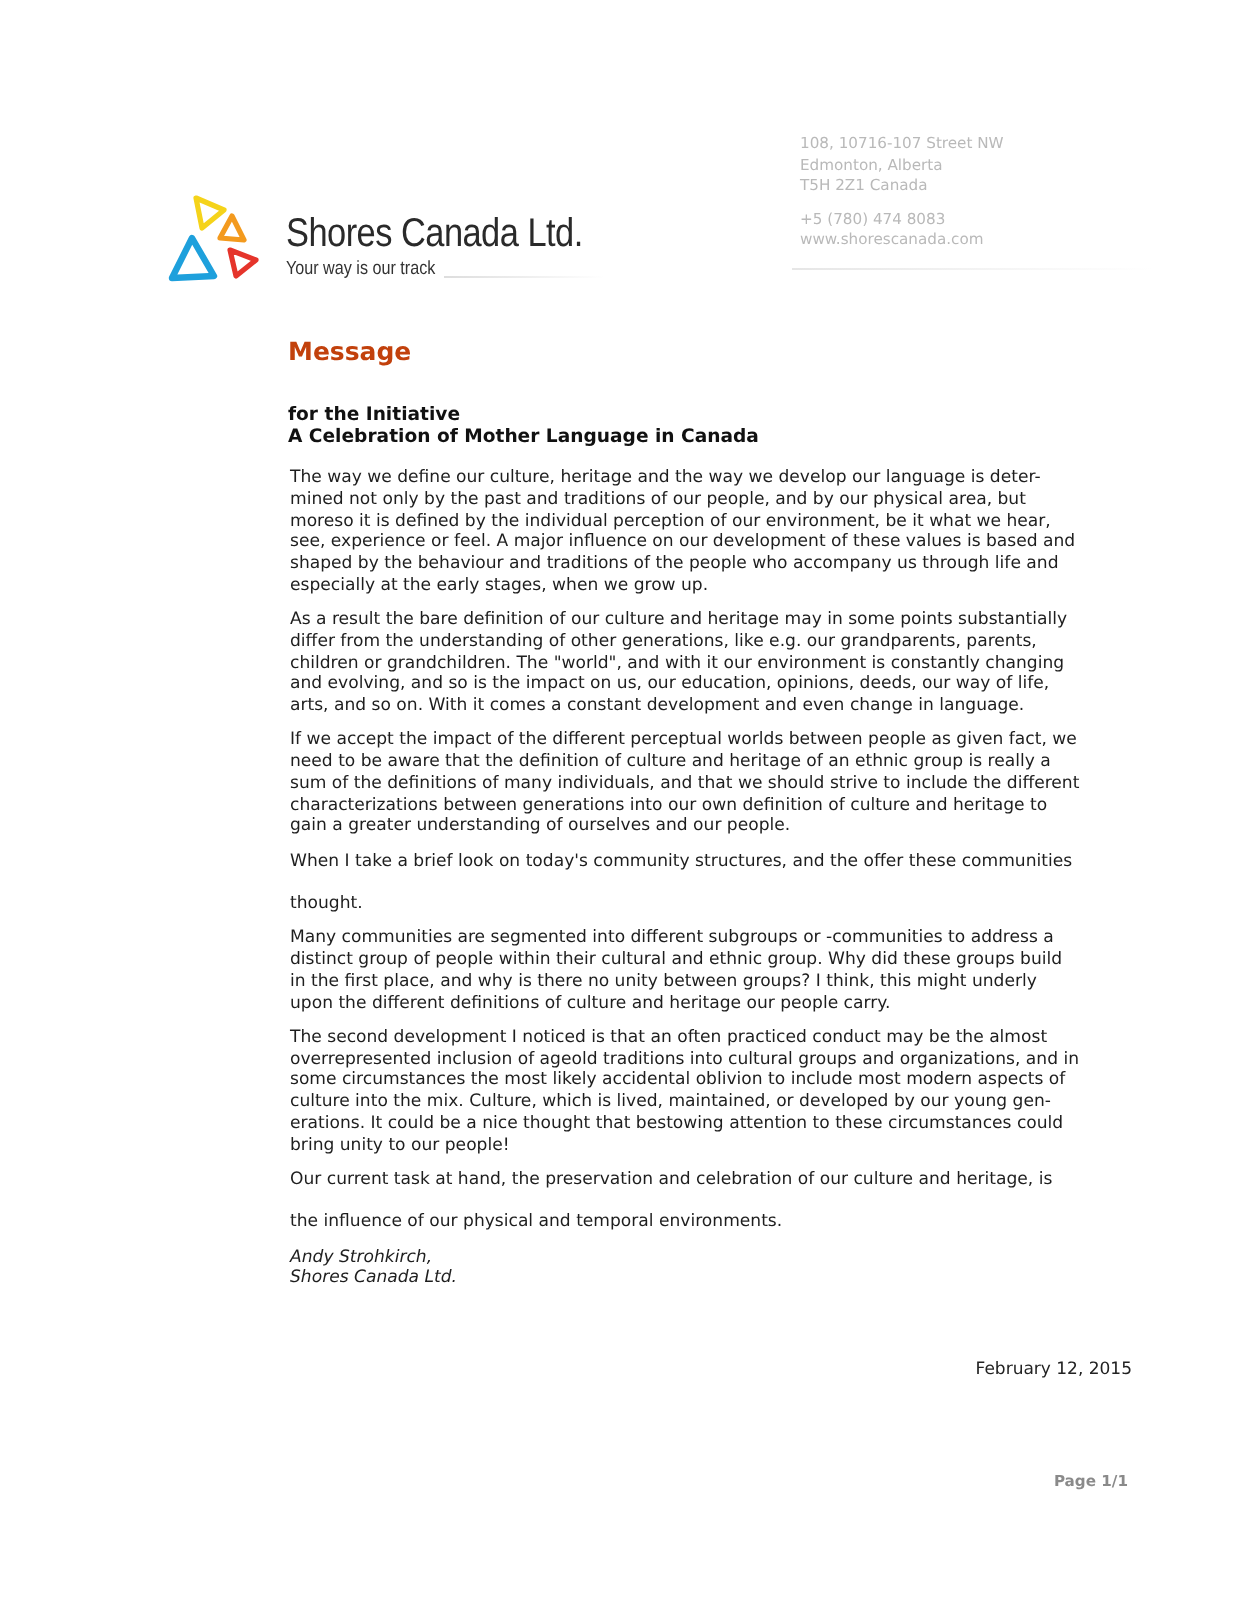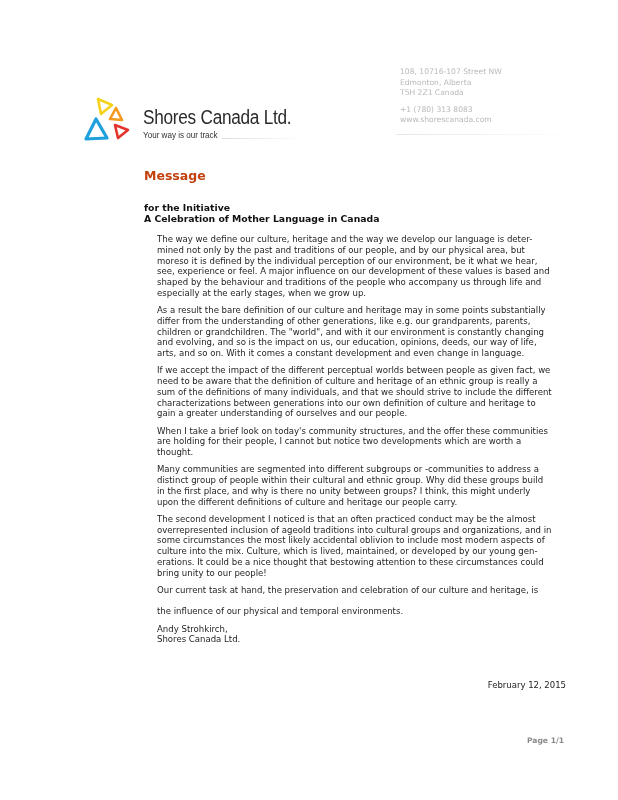--- a/index.html
+++ b/index.html
@@ -6,23 +6,23 @@
   body { width: 618px; height: 800px; position: relative; overflow: hidden; font-family: "DejaVu Sans", sans-serif; color: #1a1a1a; }
   .logo { position: absolute; left: 82px; top: 96px; width: 56px; height: 48px; }
   .brand { position: absolute; left: 143px; top: 106px; font-family: "Liberation Sans", sans-serif; font-size: 20px; color: #2a2a2a; letter-spacing: -0.3px; transform: scaleX(0.86); transform-origin: left top; white-space: nowrap; }
   .tagline { position: absolute; left: 143px; top: 129px; font-family: "Liberation Sans", sans-serif; font-size: 9.5px; color: #333; transform: scaleX(0.85); transform-origin: left top; white-space: nowrap; }
   .tag-rule { position: absolute; left: 222px; top: 138px; width: 80px; height: 1px; background: linear-gradient(to right, #ddd, #fff); }
   .address { position: absolute; left: 400px; top: 67px; font-size: 7.6px; line-height: 10.6px; color: #b9b9b9; white-space: nowrap; }
   .address .gap { height: 6px; }
   .addr-rule { position: absolute; left: 396px; top: 134px; width: 180px; height: 1px; background: linear-gradient(to right, #e6e6e6, #fff); }
   .title { position: absolute; left: 144px; top: 168px; font-size: 12.5px; font-weight: bold; color: #c2410c; }
   .subtitle { position: absolute; left: 144px; top: 202px; font-size: 9.3px; font-weight: bold; line-height: 11px; color: #111; white-space: nowrap; }
-  .body { position: absolute; left: 145px; top: 234px; width: 460px; font-size: 8.55px; line-height: 10.75px; color: #1e1e1e; white-space: nowrap; margin-left: 12px; }
+  .body { position: absolute; left: 145px; top: 234px; width: 460px; font-size: 8.55px; line-height: 10.75px; color: #1e1e1e; white-space: nowrap; }
   .body p { margin: 0 0 6.5px 0; }
-  .sig { margin-top: 0; }
+  .sig { margin-top: 0; font-style: italic; }
   .date { position: absolute; right: 52px; top: 680px; font-size: 8.5px; color: #222; white-space: nowrap; }
   .page-num { position: absolute; right: 54px; top: 736px; font-size: 7.6px; font-weight: bold; color: #8a8a8a; white-space: nowrap; margin-left: 23px; }
 </style>
 </head>
 <body>
 
 <svg class="logo" viewBox="0 0 56 48">
   <path d="M16 3 L30 9 L19 18 Z" fill="none" stroke="#f5d31a" stroke-width="2.6" stroke-linejoin="round"></path>
   <path d="M34 12 L40 24 L28 23 Z" fill="none" stroke="#f39a1e" stroke-width="2.6" stroke-linejoin="round"></path>
   <path d="M14 23 L25 42 L4 43 Z" fill="none" stroke="#1ea0dc" stroke-width="3.2" stroke-linejoin="round"></path>
@@ -31,37 +31,37 @@
 
 <div class="brand">Shores Canada Ltd.</div>
 <div class="tagline">Your way is our track</div>
 <div class="tag-rule"></div>
 
 <div class="address">
   <div>108, 10716-107 Street NW</div>
   <div>Edmonton, Alberta</div>
   <div>T5H 2Z1 Canada</div>
   <div class="gap"></div>
-  <div>+1 (780) 313 8083</div>
+  <div>+5 (780) 474 8083</div>
   <div>www.shorescanada.com</div>
 </div>
 <div class="addr-rule"></div>
 
 <div class="title">Message</div>
 <div class="subtitle">
   <div>for the Initiative</div>
   <div>A Celebration of Mother Language in Canada</div>
 </div>
 
 <div class="body">
   <div id="paragraphs">
       <p><span>The way we define our culture, heritage and the way we develop our language is deter-</span><br><span>mined not only by the past and traditions of our people, and by our physical area, but</span><br><span>moreso it is defined by the individual perception of our environment, be it what we hear,</span><br><span>see, experience or feel. A major influence on our development of these values is based and</span><br><span>shaped by the behaviour and traditions of the people who accompany us through life and</span><br><span>especially at the early stages, when we grow up.</span></p>
       <p><span>As a result the bare definition of our culture and heritage may in some points substantially</span><br><span>differ from the understanding of other generations, like e.g. our grandparents, parents,</span><br><span>children or grandchildren. The "world", and with it our environment is constantly changing</span><br><span>and evolving, and so is the impact on us, our education, opinions, deeds, our way of life,</span><br><span>arts, and so on. With it comes a constant development and even change in language.</span></p>
       <p><span>If we accept the impact of the different perceptual worlds between people as given fact, we</span><br><span>need to be aware that the definition of culture and heritage of an ethnic group is really a</span><br><span>sum of the definitions of many individuals, and that we should strive to include the different</span><br><span>characterizations between generations into our own definition of culture and heritage to</span><br><span>gain a greater understanding of ourselves and our people.</span></p>
-      <p><span>When I take a brief look on today's community structures, and the offer these communities</span><br><span>are holding for their people, I cannot but notice two developments which are worth a</span><br><span>thought.</span></p>
+      <p><span>When I take a brief look on today's community structures, and the offer these communities</span><br><br><span>thought.</span></p>
       <p><span>Many communities are segmented into different subgroups or -communities to address a</span><br><span>distinct group of people within their cultural and ethnic group. Why did these groups build</span><br><span>in the first place, and why is there no unity between groups? I think, this might underly</span><br><span>upon the different definitions of culture and heritage our people carry.</span></p>
       <p><span>The second development I noticed is that an often practiced conduct may be the almost</span><br><span>overrepresented inclusion of ageold traditions into cultural groups and organizations, and in</span><br><span>some circumstances the most likely accidental oblivion to include most modern aspects of</span><br><span>culture into the mix. Culture, which is lived, maintained, or developed by our young gen-</span><br><span>erations. It could be a nice thought that bestowing attention to these circumstances could</span><br><span>bring unity to our people!</span></p>
       <p><span>Our current task at hand, the preservation and celebration of our culture and heritage, is</span><br><br><span>the influence of our physical and temporal environments.</span></p>
     </div>
   <p class="sig">
     <span>Andy Strohkirch,</span><br>
     <span>Shores Canada Ltd.</span>
   </p>
 </div>
 

